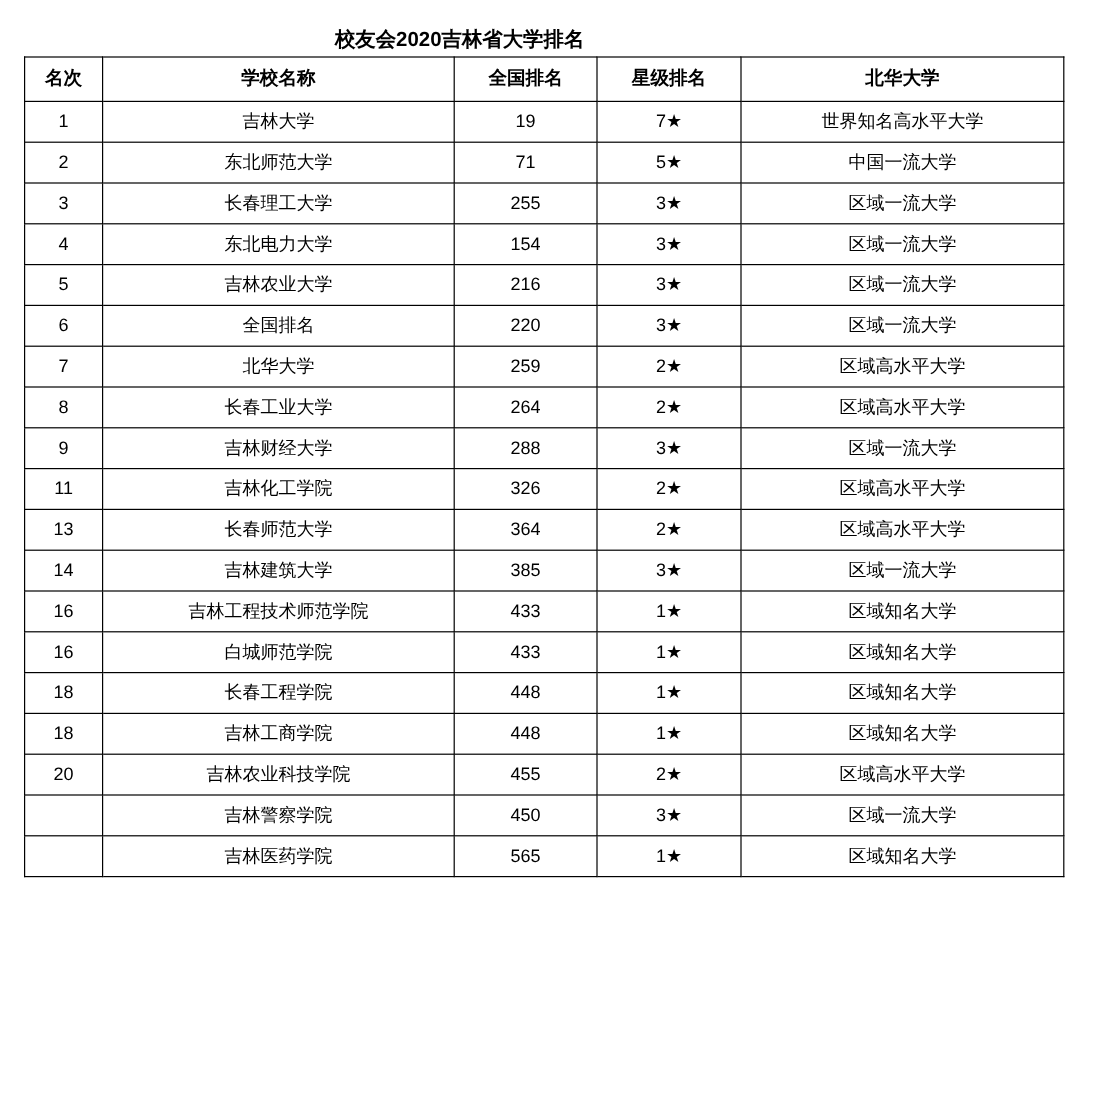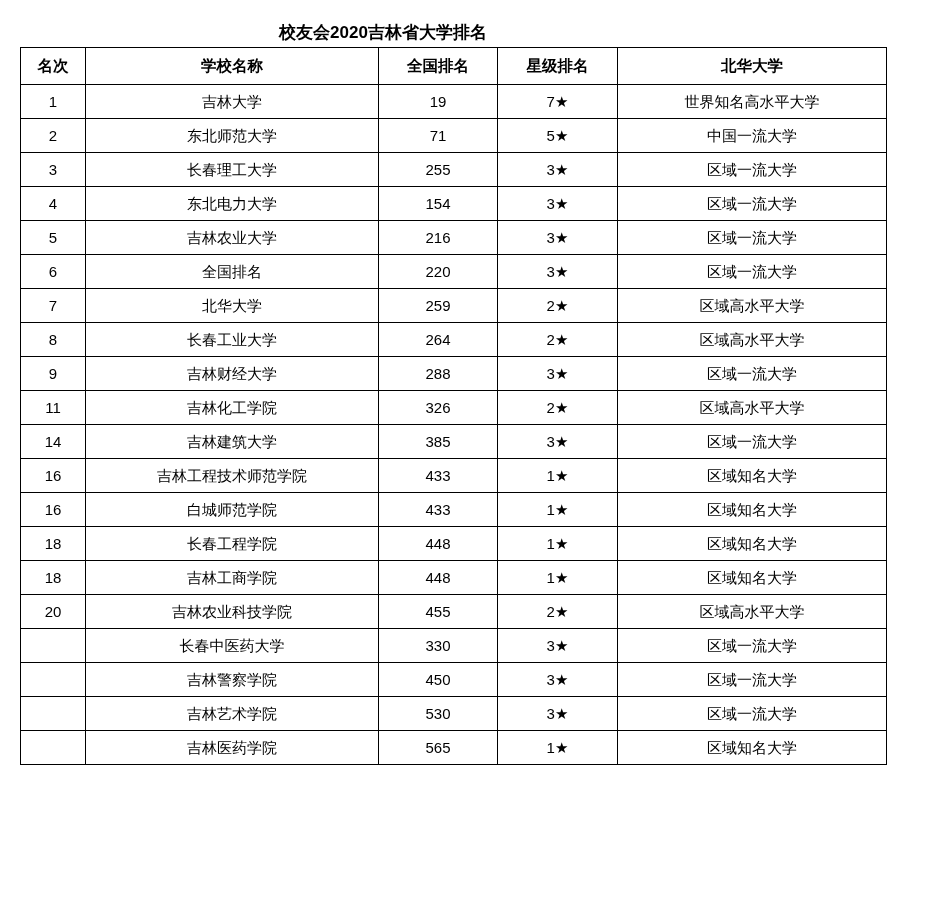--- a/index.html
+++ b/index.html
@@ -164,20 +164,27 @@
             <td class="cell-level">区域一流大学</td>
           </tr>
           <tr>
             <td class="cell-rank">11</td>
             <td class="cell-school">吉林化工学院</td>
             <td class="cell-national">326</td>
             <td class="cell-star">2★</td>
             <td class="cell-level">区域高水平大学</td>
           </tr>
           <tr>
+            <td class="cell-rank">13</td>
+            <td class="cell-school">长春师范大学</td>
+            <td class="cell-national">364</td>
+            <td class="cell-star">2★</td>
+            <td class="cell-level">区域高水平大学</td>
+          </tr>
+          <tr>
             <td class="cell-rank">14</td>
             <td class="cell-school">吉林建筑大学</td>
             <td class="cell-national">385</td>
             <td class="cell-star">3★</td>
             <td class="cell-level">区域一流大学</td>
           </tr>
           <tr>
             <td class="cell-rank">16</td>
             <td class="cell-school">吉林工程技术师范学院</td>
             <td class="cell-national">433</td>
@@ -207,36 +214,22 @@
           </tr>
           <tr>
             <td class="cell-rank">20</td>
             <td class="cell-school">吉林农业科技学院</td>
             <td class="cell-national">455</td>
             <td class="cell-star">2★</td>
             <td class="cell-level">区域高水平大学</td>
           </tr>
           <tr>
             <td class="cell-rank"></td>
-            <td class="cell-school">长春中医药大学</td>
-            <td class="cell-national">330</td>
-            <td class="cell-star">3★</td>
-            <td class="cell-level">区域一流大学</td>
-          </tr>
-          <tr>
-            <td class="cell-rank"></td>
             <td class="cell-school">吉林警察学院</td>
             <td class="cell-national">450</td>
-            <td class="cell-star">3★</td>
-            <td class="cell-level">区域一流大学</td>
-          </tr>
-          <tr>
-            <td class="cell-rank"></td>
-            <td class="cell-school">吉林艺术学院</td>
-            <td class="cell-national">530</td>
             <td class="cell-star">3★</td>
             <td class="cell-level">区域一流大学</td>
           </tr>
           <tr>
             <td class="cell-rank"></td>
             <td class="cell-school">吉林医药学院</td>
             <td class="cell-national">565</td>
             <td class="cell-star">1★</td>
             <td class="cell-level">区域知名大学</td>
           </tr>

